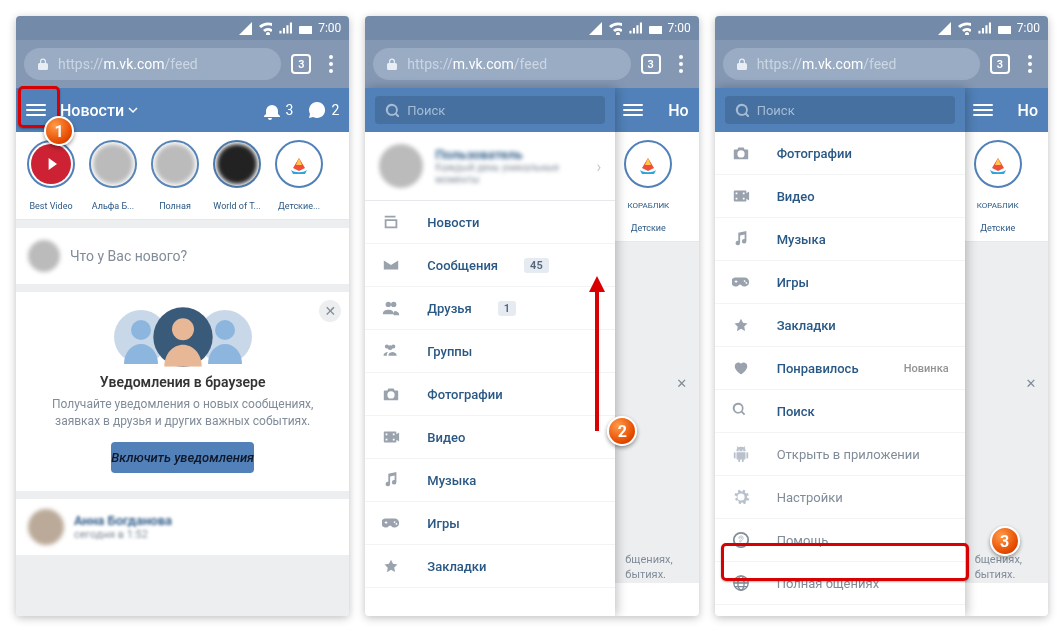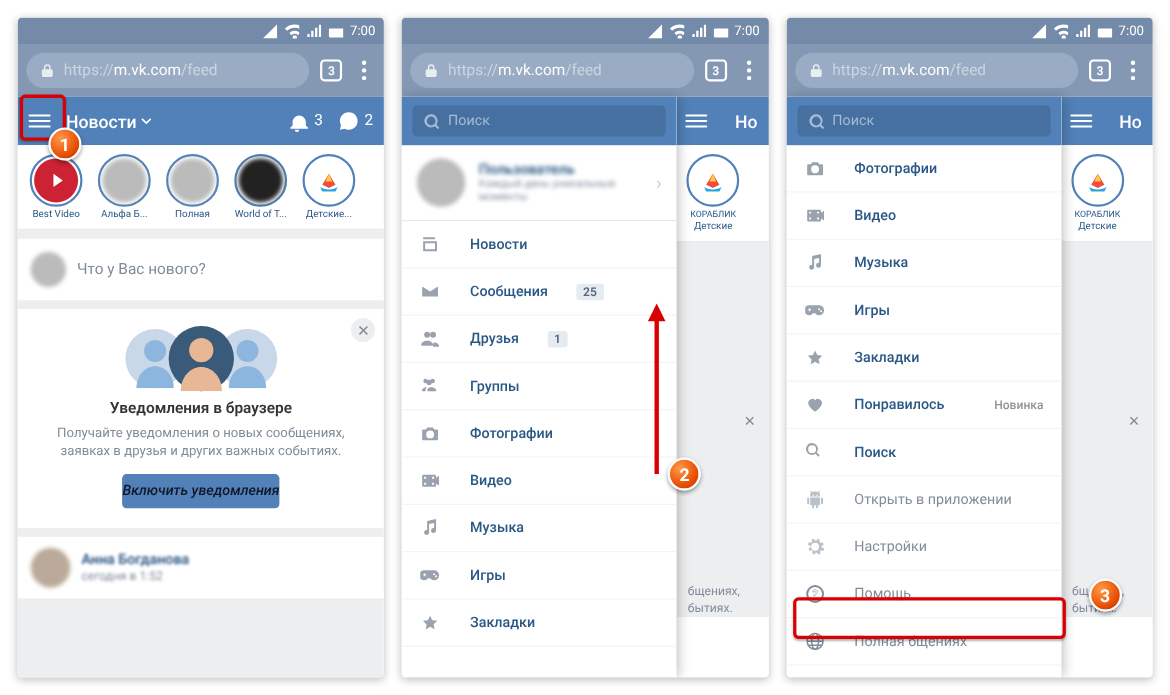--- a/index.html
+++ b/index.html
@@ -32,21 +32,21 @@
   .sp { flex:1; }
   .hicon { display:flex; align-items:center; gap:4px; font-size:14px;}
   .hicon svg { width:20px; height:20px; fill:#fff;}
   
   .vksearch { background:#45709f; border-radius:4px; height:28px; display:flex; align-items:center; padding:0 10px; color:#a6bcd6; font-size:13px; gap:8px;}
   .vksearch svg { width:14px;height:14px;fill:#a6bcd6;}
   
   .feedbody { flex:1; background:#edeef0; overflow:hidden; position:relative;}
   
   .stories { display:flex; padding:8px 6px; background:#fff; border-bottom:1px solid #e7e8ec; gap:4px;}
-  .story { width:58px; display:flex; flex-direction:column; align-items:center; gap:2px;}
+  .story { width:58px; display:flex; flex-direction:column; align-items:center; gap:13px;}
   .story .ring { width:48px;height:48px;border-radius:50%; border:2px solid #5181b8; padding:2px;}
   .story .ring .inner{ width:100%;height:100%;border-radius:50%; background:#bbb; filter:blur(2px);}
   .story .lbl { font-size:9px; color:#2a5885; text-align:center; white-space:nowrap; overflow:hidden; max-width:56px; text-overflow:ellipsis; filter: blur(0.6px); }
   .story.k .inner { background:#fff; filter:none; display:flex; align-items:center; justify-content:center; }
   .story.k .inner svg { width:28px;height:28px; }
   .story.r .inner { background:#c23; filter:none; display:flex; align-items:center; justify-content:center;}
   .story.r .inner svg { width:24px;height:24px; fill:#fff;}
   
   .compose { margin-top:8px; background:#fff; padding:12px; display:flex; align-items:center; gap:10px;text-align:center;}
   .compose .av { width:32px;height:32px;border-radius:50%;background:#bbb; filter:blur(2px);}
@@ -416,21 +416,21 @@
               </span>
               <span>Новости</span>
             </div>
             <div class="mi">
               <span class="ic">
                 <svg viewBox="0 0 20 20" style="">
                   <use href="#i-mail"></use>
                 </svg>
               </span>
               <span>Сообщения</span>
-              <span class="badge">25</span>
+              <span class="badge">45</span>
             </div>
             <div class="mi">
               <span class="ic">
                 <svg viewBox="0 0 20 20" style="">
                   <use href="#i-friends"></use>
                 </svg>
               </span>
               <span>Друзья</span>
               <span class="badge">1</span>
             </div>

